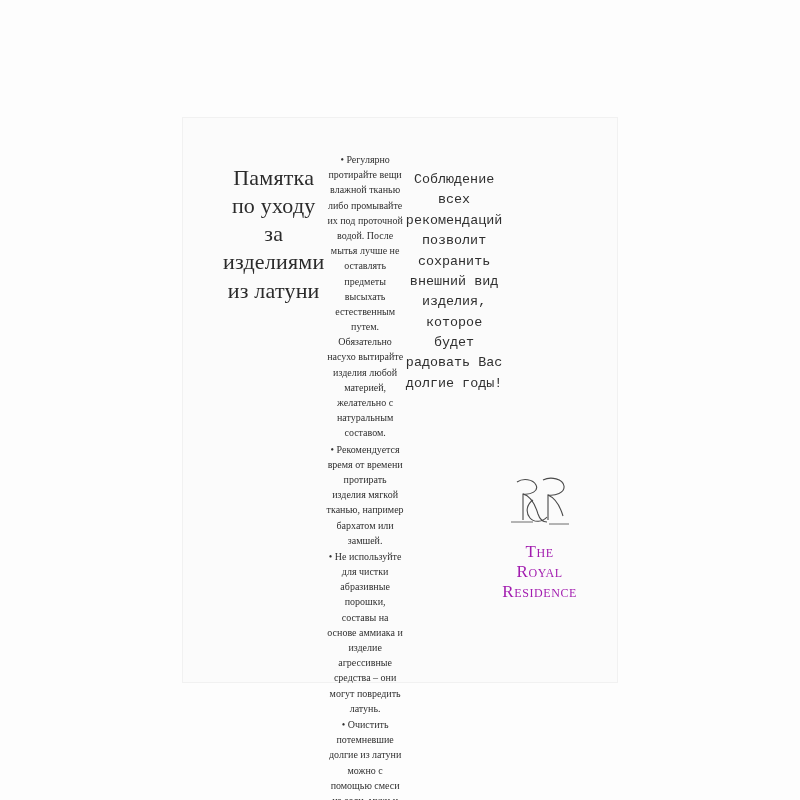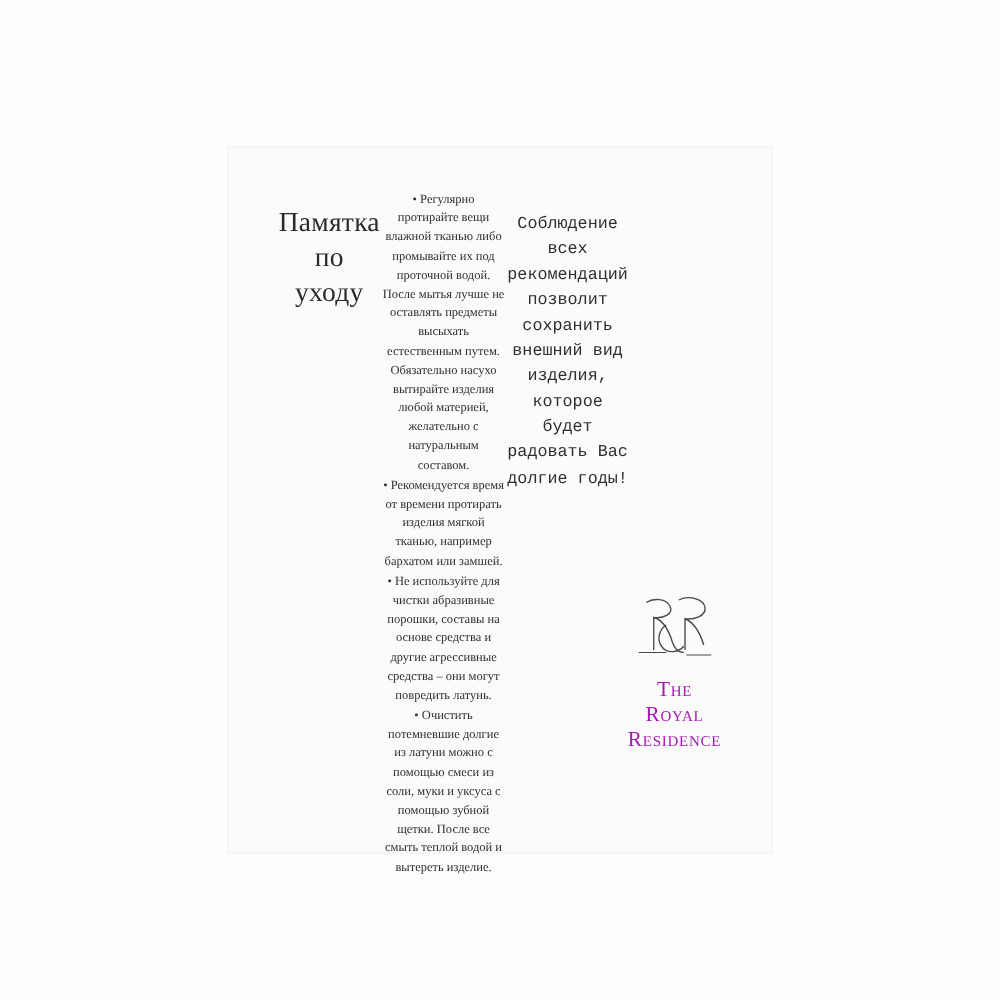--- a/index.html
+++ b/index.html
@@ -94,26 +94,27 @@
 </style>
 </head>
 <body>
 
 <div class="stage">
   <div class="card">
     <div class="card-inner">
 
       <div class="title">
         <span class="line">Памятка по уходу</span>
+        <span class="line">за изделиями из латуни</span>
       </div>
 
       <div class="body-block">
         <p class="para">• Регулярно протирайте вещи влажной тканью либо промывайте их под проточной водой. После мытья лучше не оставлять предметы высыхать естественным путем. Обязательно насухо вытирайте изделия любой материей, желательно с натуральным составом.</p>
         <p class="para">• Рекомендуется время от времени протирать изделия мягкой тканью, например бархатом или замшей.</p>
-        <p class="para">• Не используйте для чистки абразивные порошки, составы на основе средства и другие агрессивные средства – они могут повредить латунь.</p>
+        <p class="para">• Не используйте для чистки абразивные порошки, составы на основе аммиака и изделие агрессивные средства – они могут повредить латунь.</p>
         <p class="para">• Очистить потемневшие долгие из латуни можно с помощью смеси из соли, муки и уксуса с помощью зубной щетки. После все смыть теплой водой и вытереть изделие.</p>
       </div>
 
       <div class="closing">Соблюдение всех рекомендаций позволит сохранить внешний вид изделия, которое будет радовать Вас долгие годы!</div>
 
       <div class="logo-wrap">
         <svg class="monogram" viewBox="0 0 74 62" aria-hidden="true">
           <g fill="none" stroke="#4a4a4a" stroke-width="1.1">
             <path d="M14 12 C20 8, 30 9, 33 15 C36 21, 28 25, 20 24 L20 50"></path>
             <path d="M20 24 C28 26, 32 34, 35 44 C37 50, 40 52, 44 52"></path>

